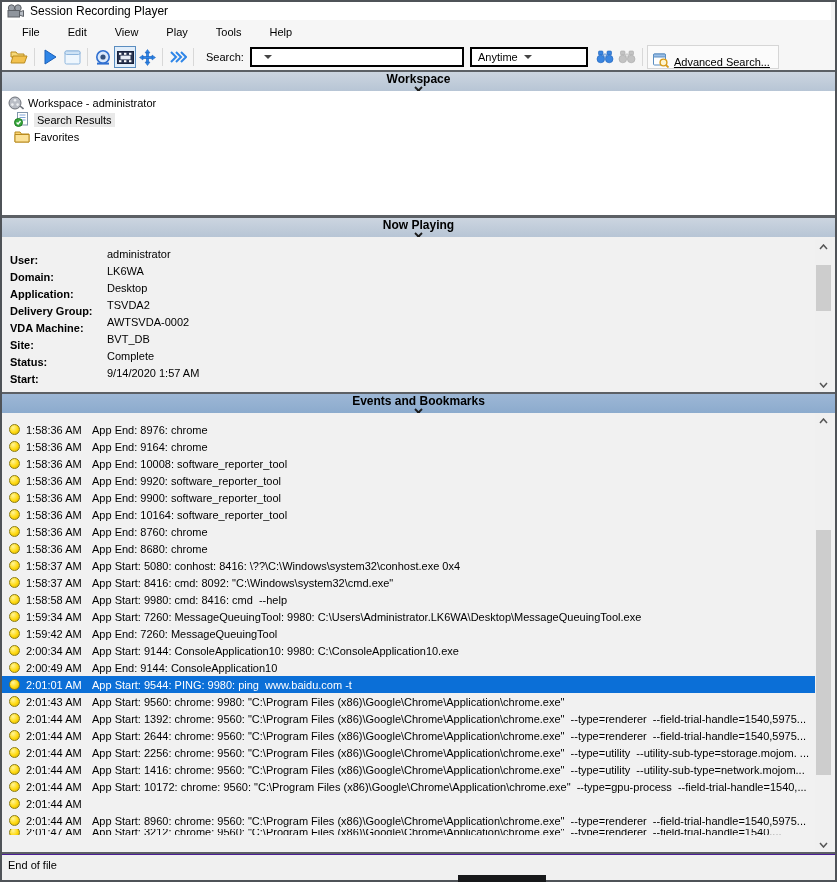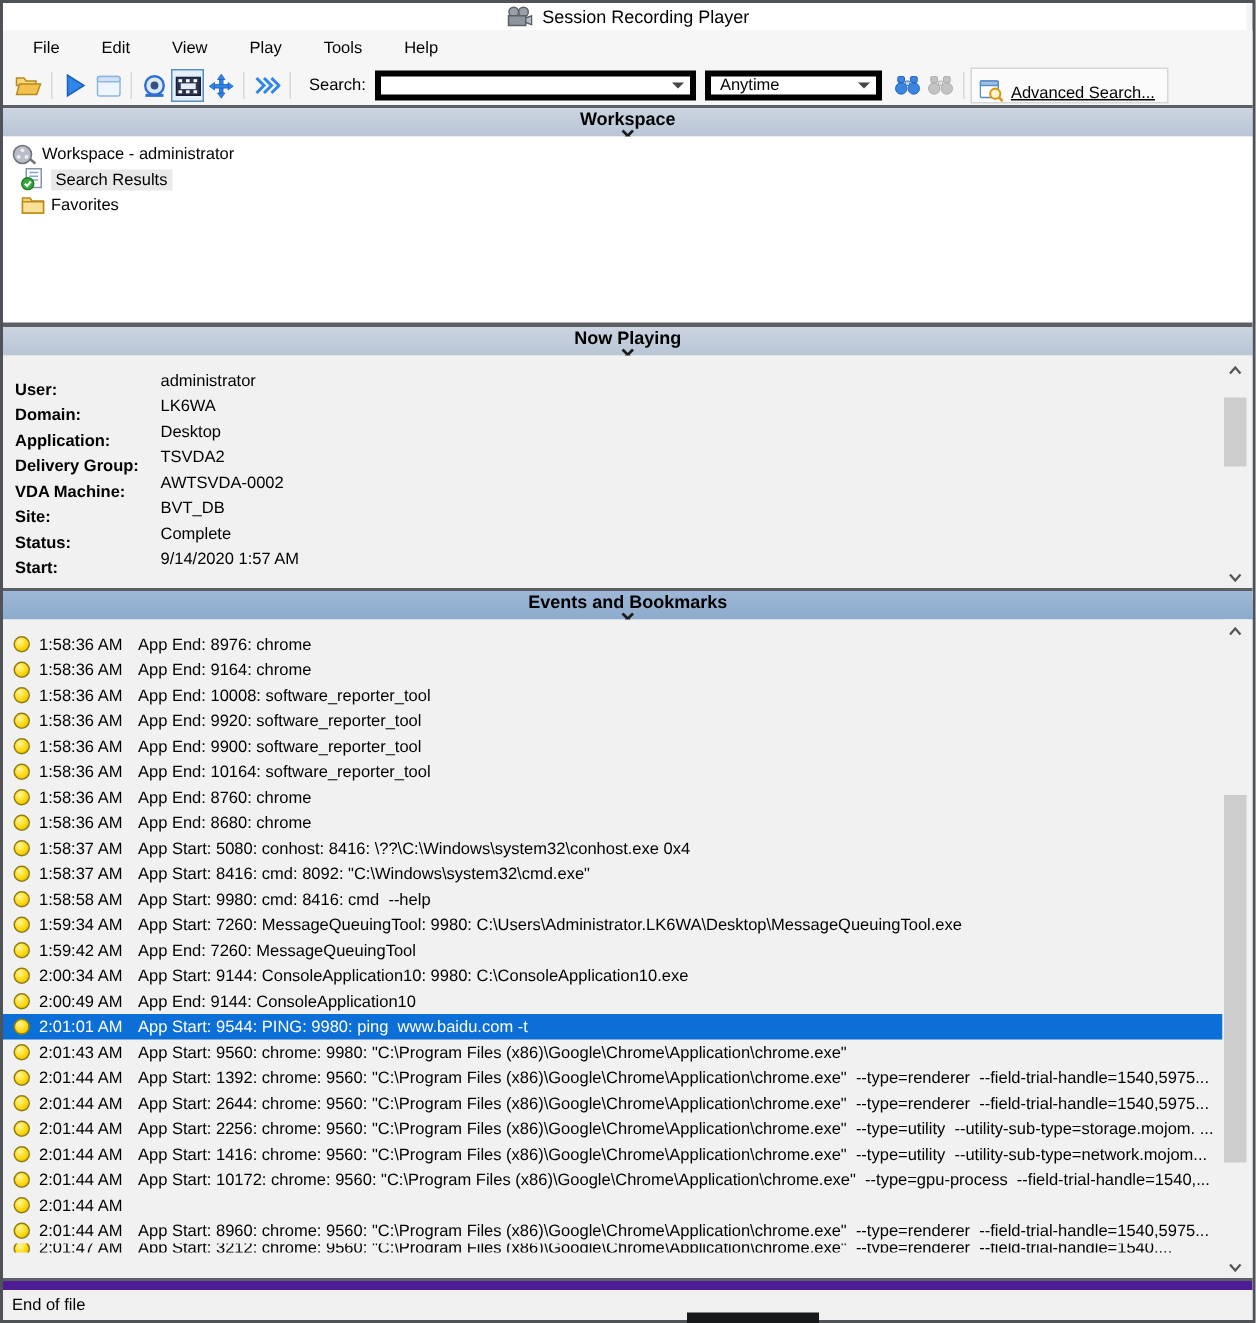--- a/index.html
+++ b/index.html
@@ -7,35 +7,35 @@
     width:837px;height:882px;position:relative;background:#dcdcdc;
     font-family:"Liberation Sans", sans-serif;font-size:11px;color:#000;
     overflow:hidden;
   }
   .window{
     position:absolute;inset:0;border:2px solid #4f5358;background:#f4f4f4;
     box-sizing:border-box;
   }
   
   .titlebar{position:absolute;left:0;top:0;right:4px;height:18px;background:#ffffff;
-    display:flex;align-items:center;padding-left:5px;justify-content:center;}
+    display:flex;align-items:center;padding-left:5px;}
   .titlebar .title{font-size:12px;margin-left:6px;}
   
   .menubar{position:absolute;left:0;top:18px;right:0;height:24px;background:#f6f6f6;
     display:flex;align-items:center;padding-left:6px;}
   .menu-item{padding:3px 14px;cursor:default;}
   
   .toolbar{position:absolute;left:0;top:42px;right:0;height:26px;background:#f6f6f6;
     display:flex;align-items:center;padding-left:6px;}
   .tb-btn{width:22px;height:22px;display:flex;align-items:center;justify-content:center;flex:none;}
   .tb-btn.pressed{border:1px solid #5a8dc0;background:#e2eefa;box-sizing:border-box;}
   .tb-sep{width:1px;height:18px;background:#d8d8d8;margin:0 4px;flex:none;}
   .tb-label{margin:0 6px 0 8px;}
-  .combo{height:20px;background:#fff;border:4px solid #000000;display:flex;align-items:center;
-    justify-content:space-between;padding:0 4px 0 6px;box-sizing:border-box;flex:none;}
+  .combo{height:20px;background:#fff;border:2px solid #000000;display:flex;align-items:center;
+    padding:0 4px 0 6px;box-sizing:border-box;flex:none;}
   .combo .arrow{width:0;height:0;border-left:4px solid transparent;border-right:4px solid transparent;
     border-top:4px solid #444;margin-left:6px;}
   .combo-search{width:214px;}
   .combo-time{width:118px;}
   .adv-btn{height:22px;display:flex;align-items:flex-end;gap:5px;padding:0 8px 0 5px;
     border:1px solid #d6d6d6;background:#fbfbfb;flex:none;text-decoration:underline;}
   
   .hdiv{position:absolute;left:0;right:0;background:#5c6065;}
   
   .panel-header{position:absolute;left:0;right:0;height:19px;display:flex;align-items:center;
@@ -67,21 +67,21 @@
   .ev-text{margin-left:3px;}
   .ev-row.selected{background:#0b6fd7;color:#fff;}
   .ev-row.clipped{height:6px;overflow:hidden;}
   
   .vscroll{position:absolute;width:17px;background:#f0f0f0;}
   .sb-btn{position:absolute;left:0;width:17px;height:15px;display:flex;align-items:center;justify-content:center;}
   .sb-btn.up{top:0;} .sb-btn.down{bottom:0;}
   .sb-thumb{position:absolute;left:1px;width:15px;background:#cdcdcd;}
   
   .statusbar{position:absolute;left:0;right:0;bottom:0;height:26px;background:#f0f0f0;
-    border-top:6px solid #4c1d95;display:flex;align-items:flex-start;padding:4px 0 0 6px;box-sizing:border-box;}
+    border-top:1px solid #4c1d95;display:flex;align-items:flex-start;padding:4px 0 0 6px;box-sizing:border-box;}
   .desktop-artifact{position:absolute;left:458px;top:875px;width:88px;height:7px;background:#17181a;z-index:9;}
   svg{display:block;}
 </style>
 </head>
 <body>
 
 <div class="window">
 
   <div class="titlebar">
     <span>

